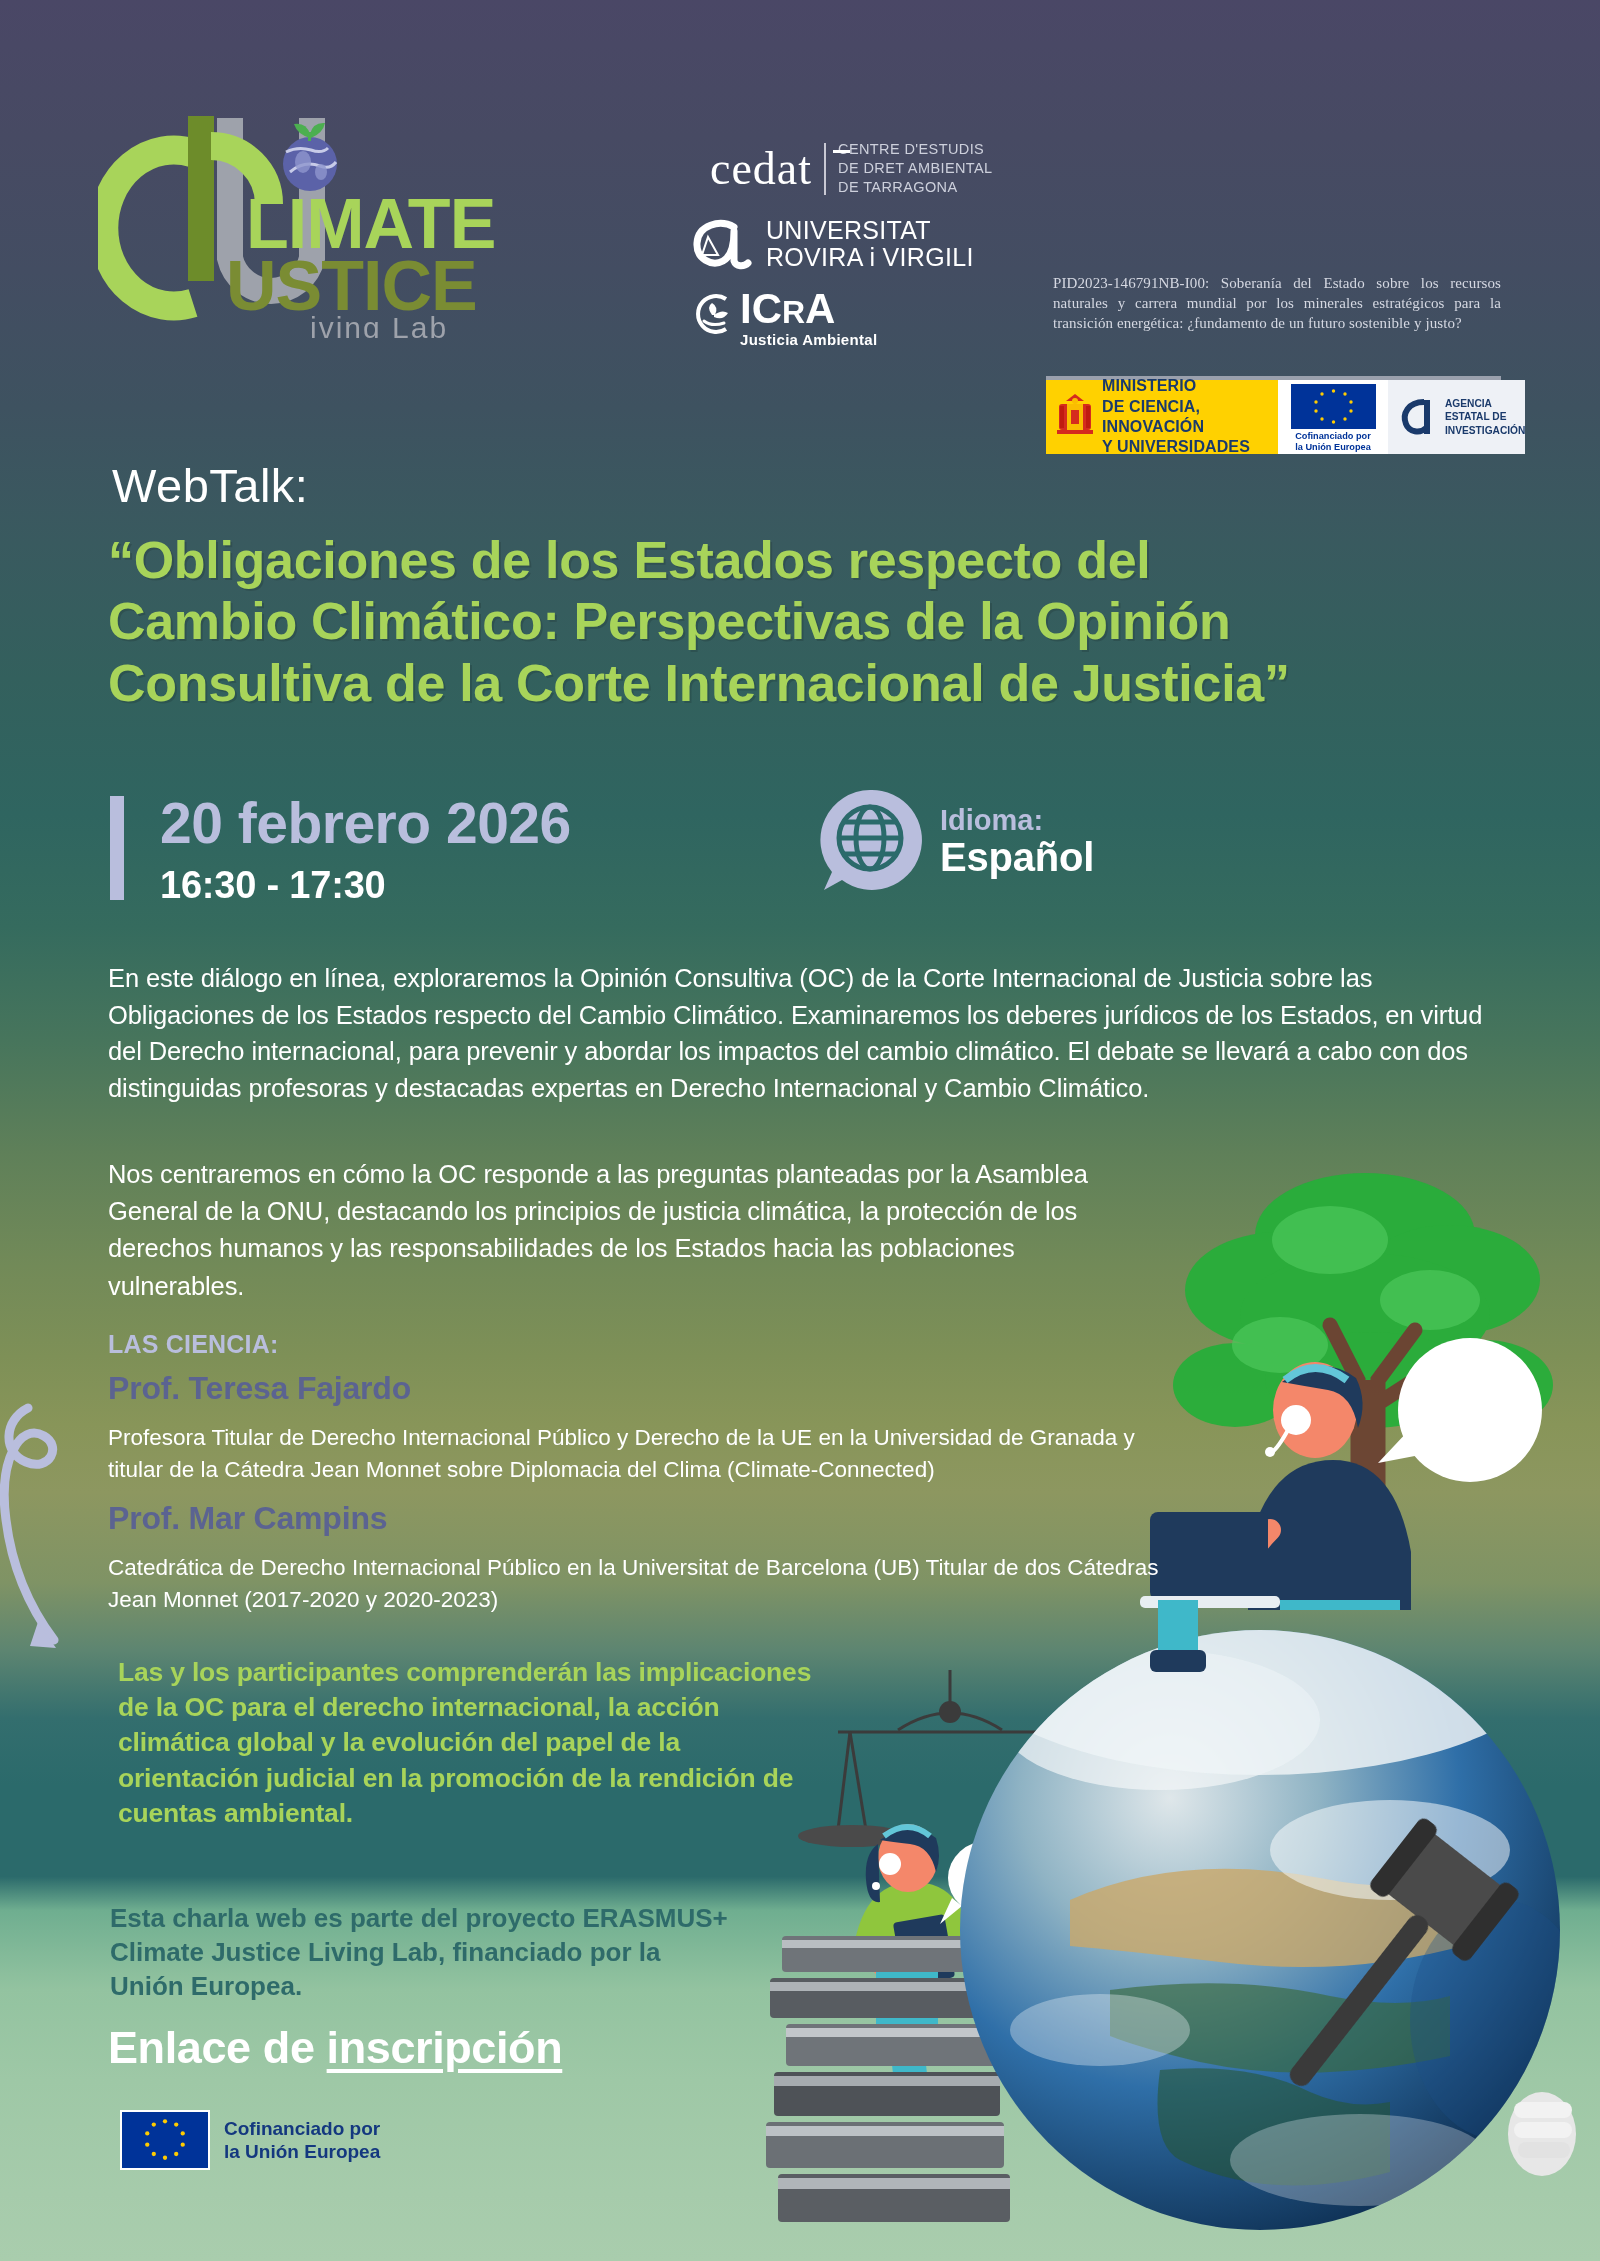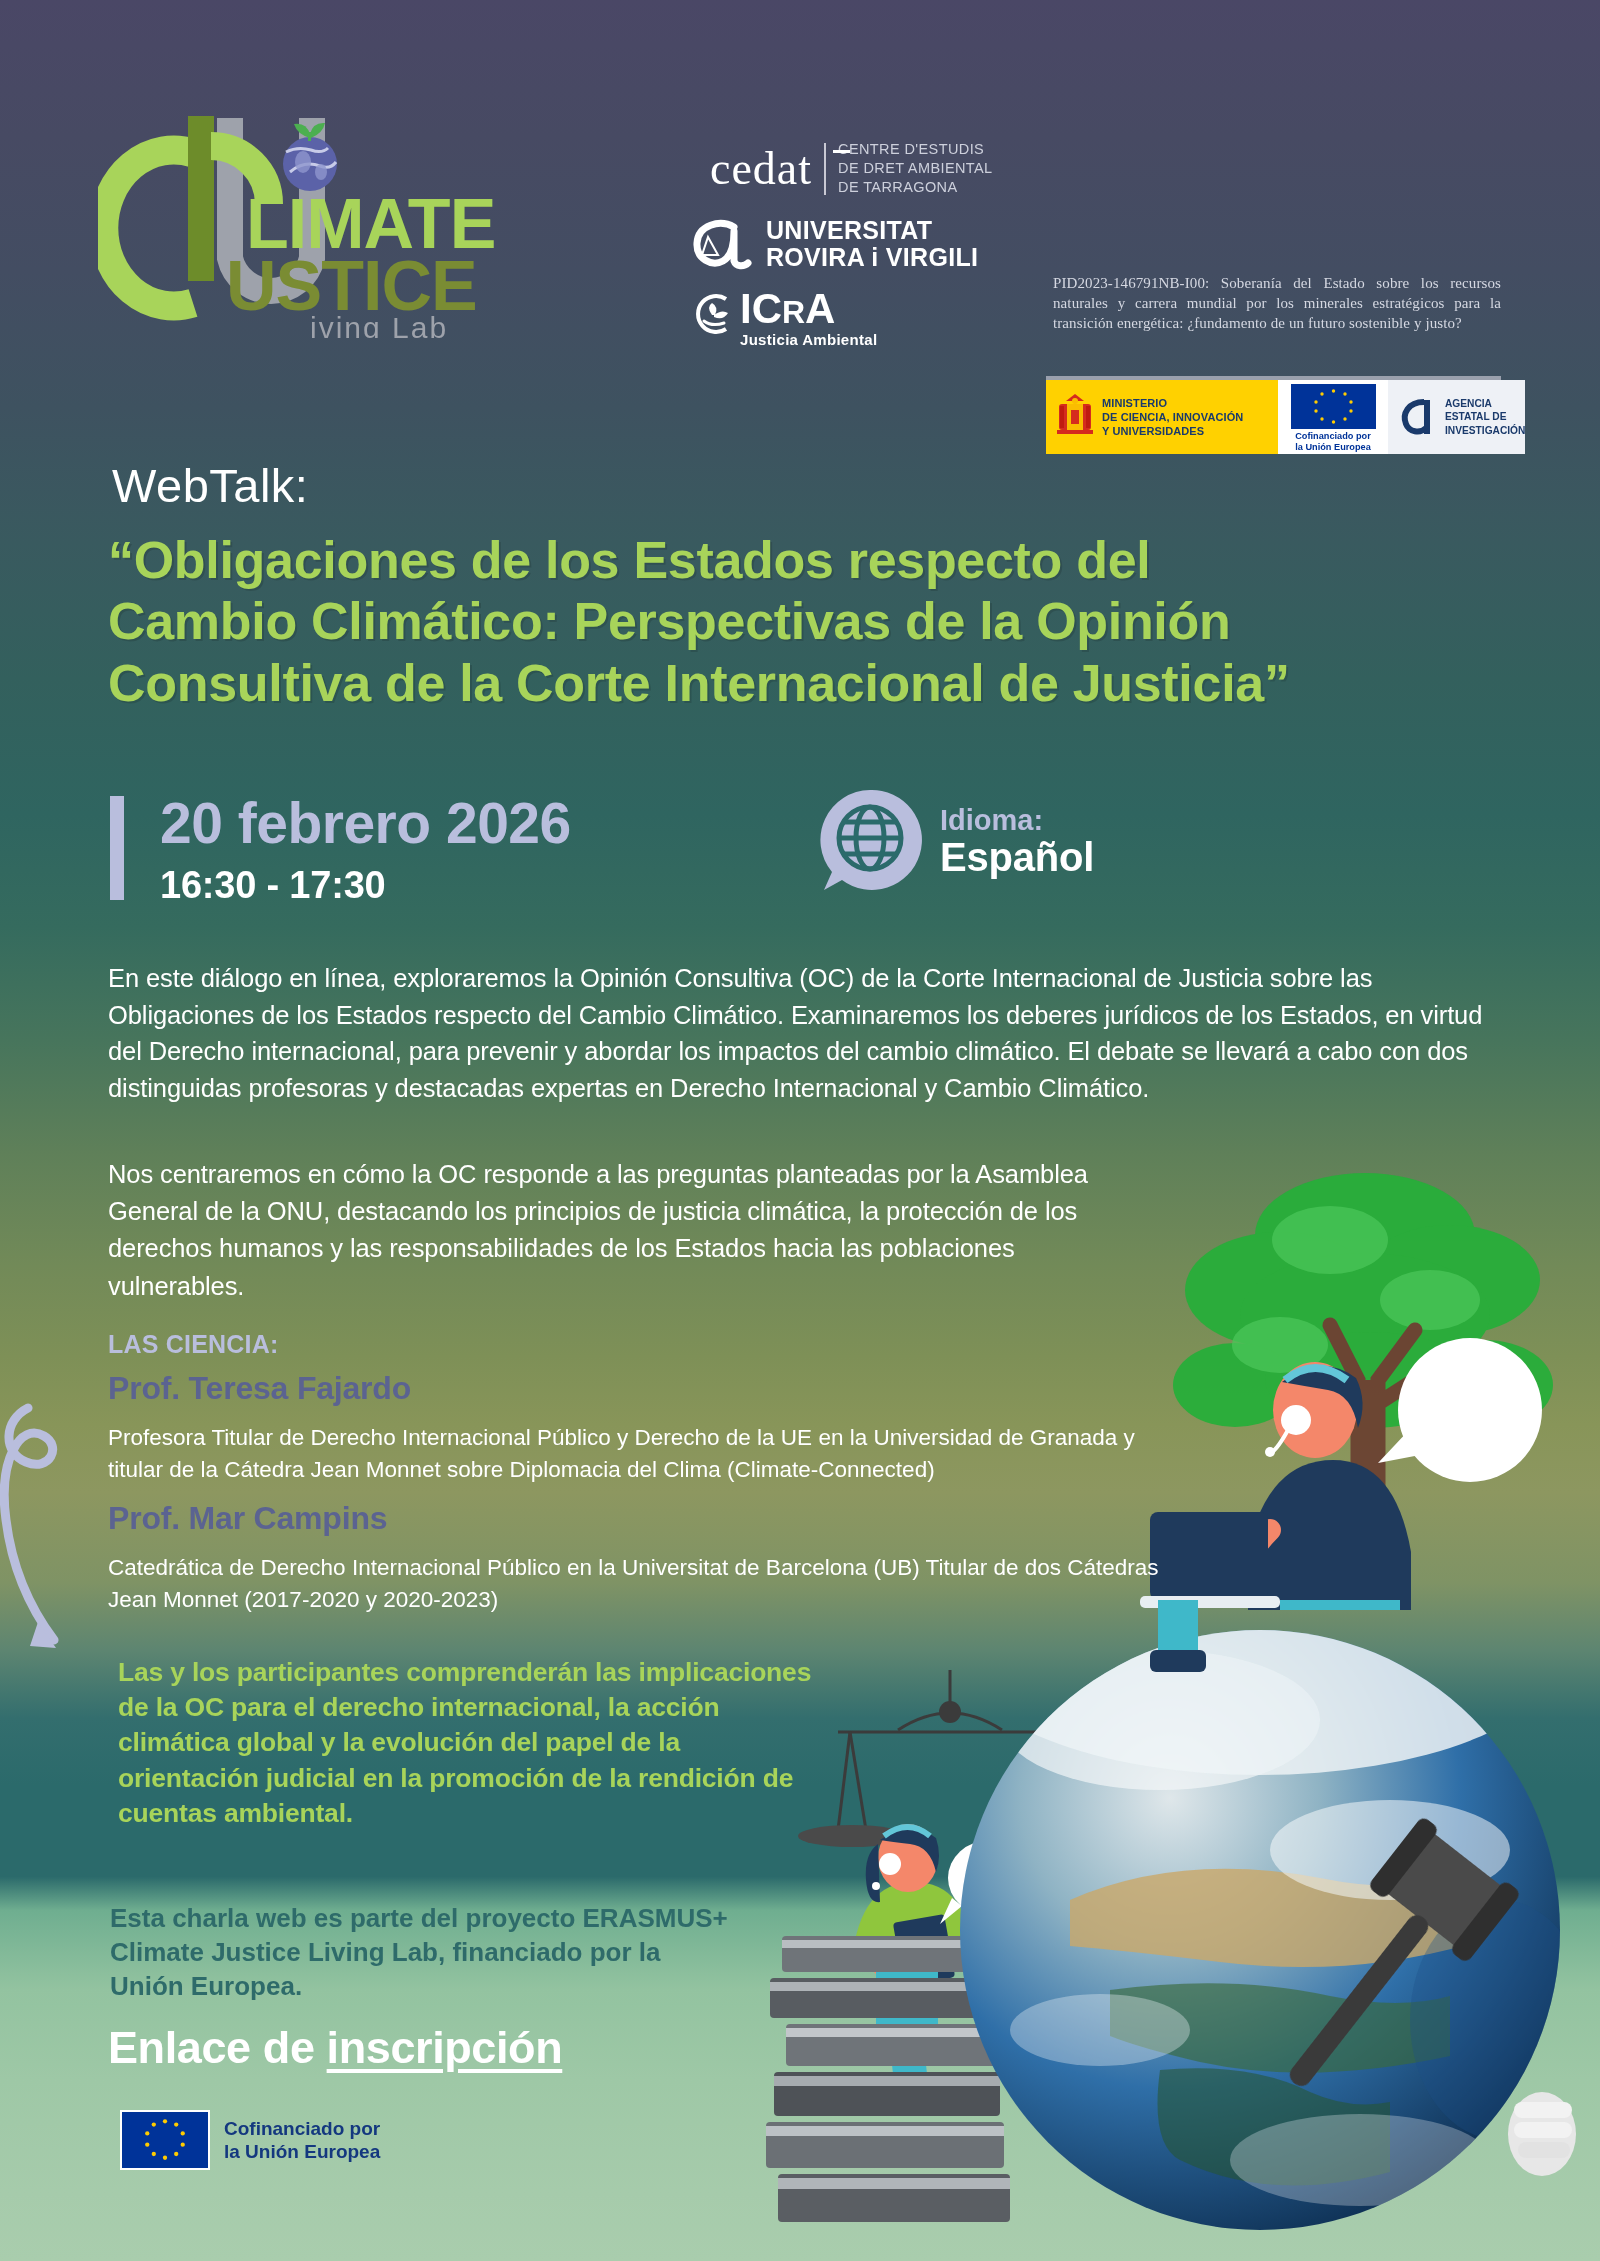--- a/index.html
+++ b/index.html
@@ -56,21 +56,21 @@
   }
   .cedat-word .macron{
     position:absolute;left:123px;top:4px;width:17px;height:3px;background:#fff;
   }
   .cedat-div{width:2px;height:52px;background:#c9c9d4;}
   .cedat-sub{
     font-size:14.5px;line-height:1.32;color:#cdd0dc;letter-spacing:.4px;
   }
   .urv{display:flex;align-items:center;gap:14px;margin-bottom:14px;}
   .urv-mark{width:62px;height:62px;flex:0 0 62px;}
-  .urv-txt{color:#fff;font-size:25px;font-weight:bold;line-height:1.1;letter-spacing:.3px;}
+  .urv-txt{color:#fff;font-size:25px;font-weight:normal;line-height:1.1;letter-spacing:.3px;}
   .urv-txt span{display:block;}
   .icra{display:flex;align-items:flex-start;gap:4px;}
   .icra-mark{width:46px;height:46px;flex:0 0 46px;margin-top:2px;}
   .icra-block{}
   .icra-word{color:#fff;font-size:42px;font-weight:bold;line-height:.95;letter-spacing:0px;}
   .icra-word .sm{font-size:32px;}
   .icra-sub{color:#fff;font-size:15px;font-weight:bold;letter-spacing:.3px;margin-top:2px;}
 
   
   .pid{
@@ -80,21 +80,21 @@
     font-family:Liberation Serif, serif;
   }
 
   
   .funders{
     position:absolute;left:1046px;top:316px;width:455px;height:78px;
     display:flex;background:#fff;border-top:4px solid #9aa0ad;
   }
   .fund-es{flex:0 0 232px;background:#ffd100;display:flex;align-items:center;gap:7px;padding-left:9px;}
   .coa{width:40px;height:50px;flex:0 0 40px;}
-  .fund-es-txt{font-size:11px;font-weight:bold;color:#1a3a6b;line-height:1.28;letter-spacing:.1px;}
+  .fund-es-txt{font-size:16px;font-weight:bold;color:#1a3a6b;line-height:1.28;letter-spacing:.1px;}
   .fund-eu{flex:0 0 110px;background:#fff;display:flex;flex-direction:column;align-items:center;justify-content:center;padding-top:2px;}
   .eu-flag-sm{width:85px;height:45px;background:#003399;position:relative;}
   .fund-eu-txt{font-size:9.2px;font-weight:bold;color:#003399;line-height:1.18;text-align:center;margin-top:2px;}
   .fund-aei{flex:1;background:#eef1f6;display:flex;align-items:center;gap:5px;padding-left:6px;}
   .aei-mark{width:46px;height:46px;flex:0 0 46px;}
   .fund-aei-txt{font-size:10.2px;font-weight:bold;color:#1a3a6b;line-height:1.3;}
 
   
   .webtalk{
     position:absolute;left:112px;top:458px;

